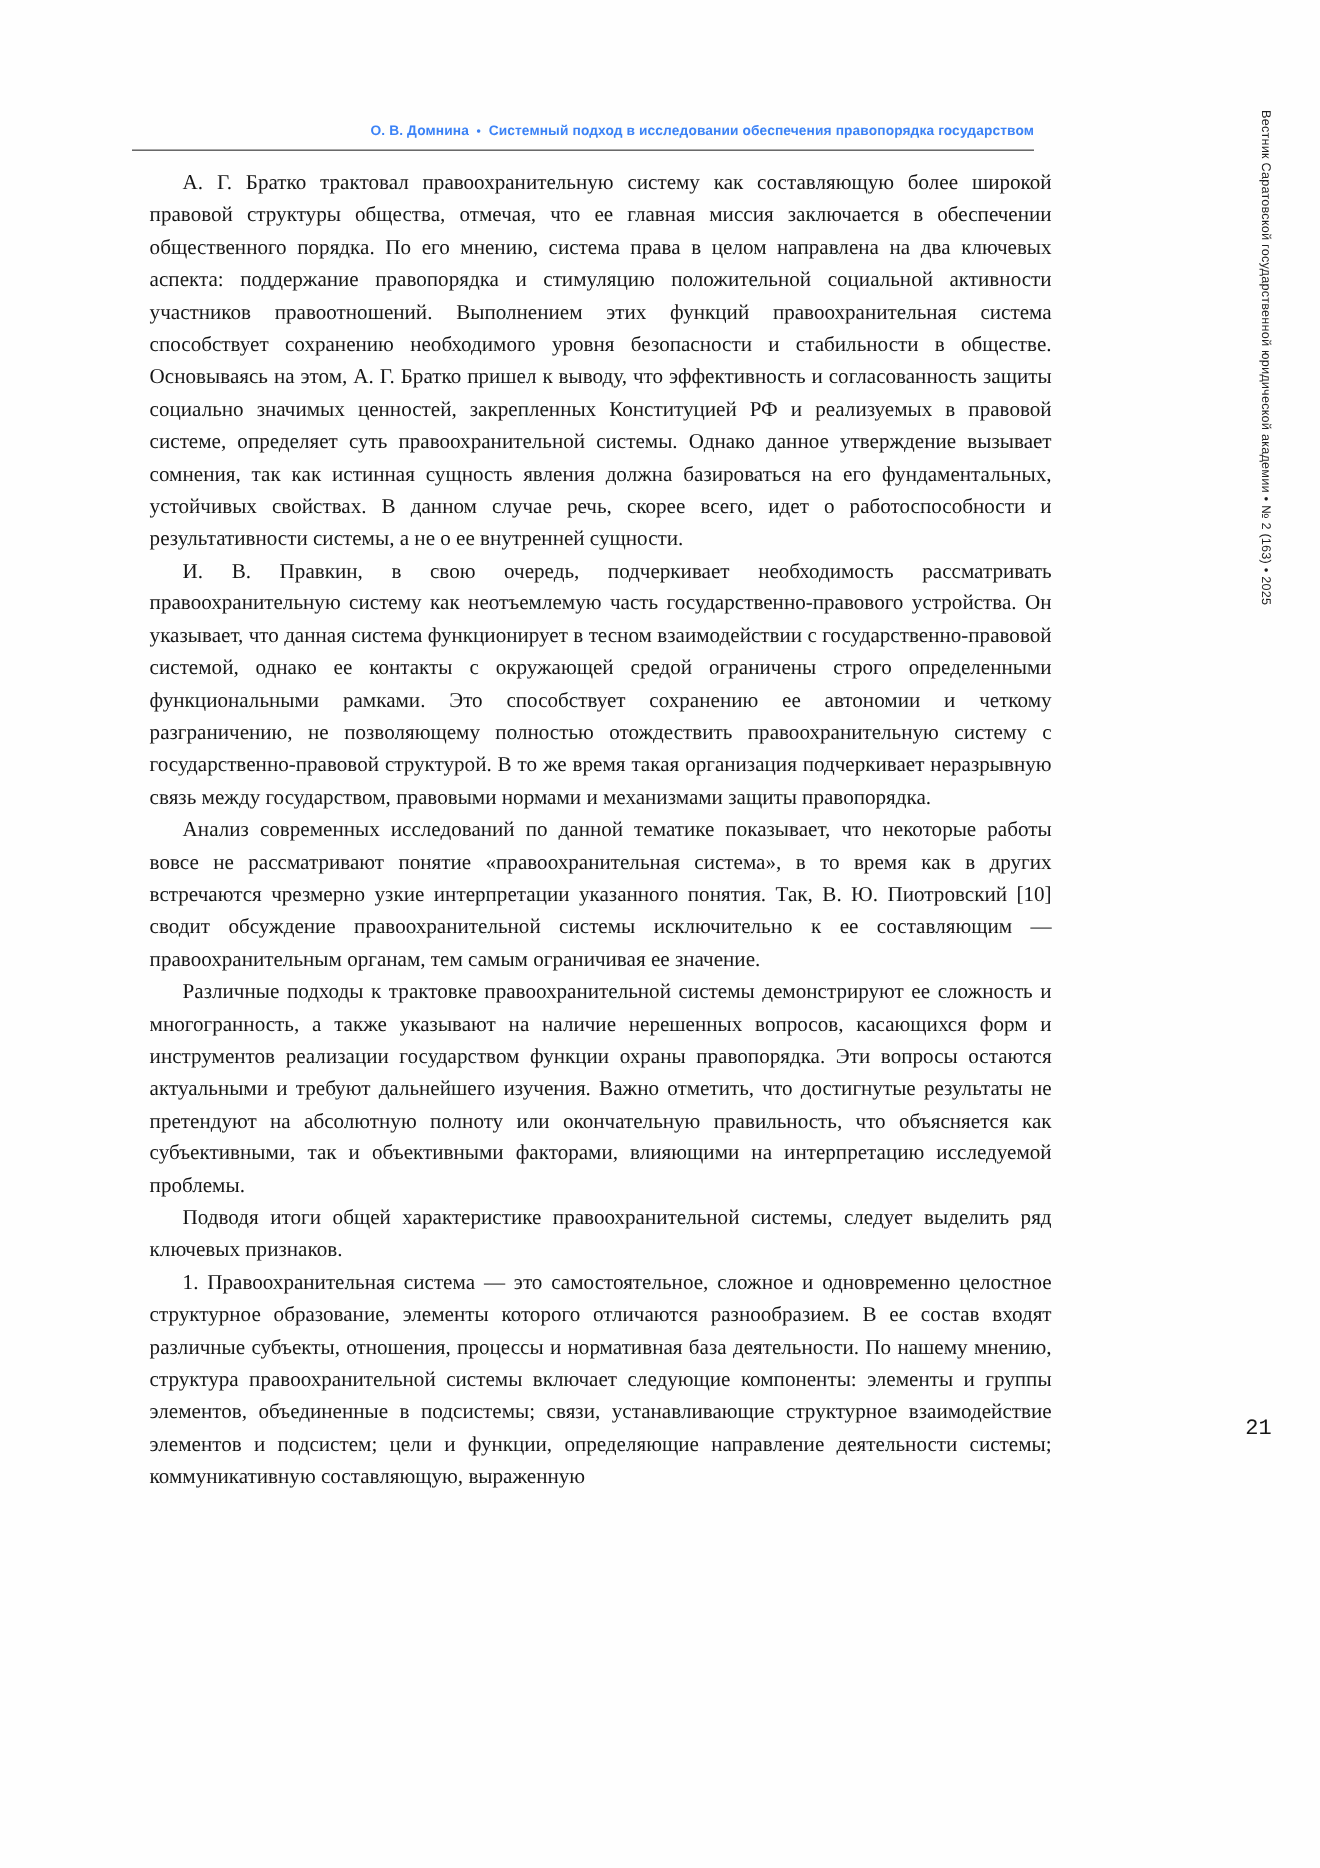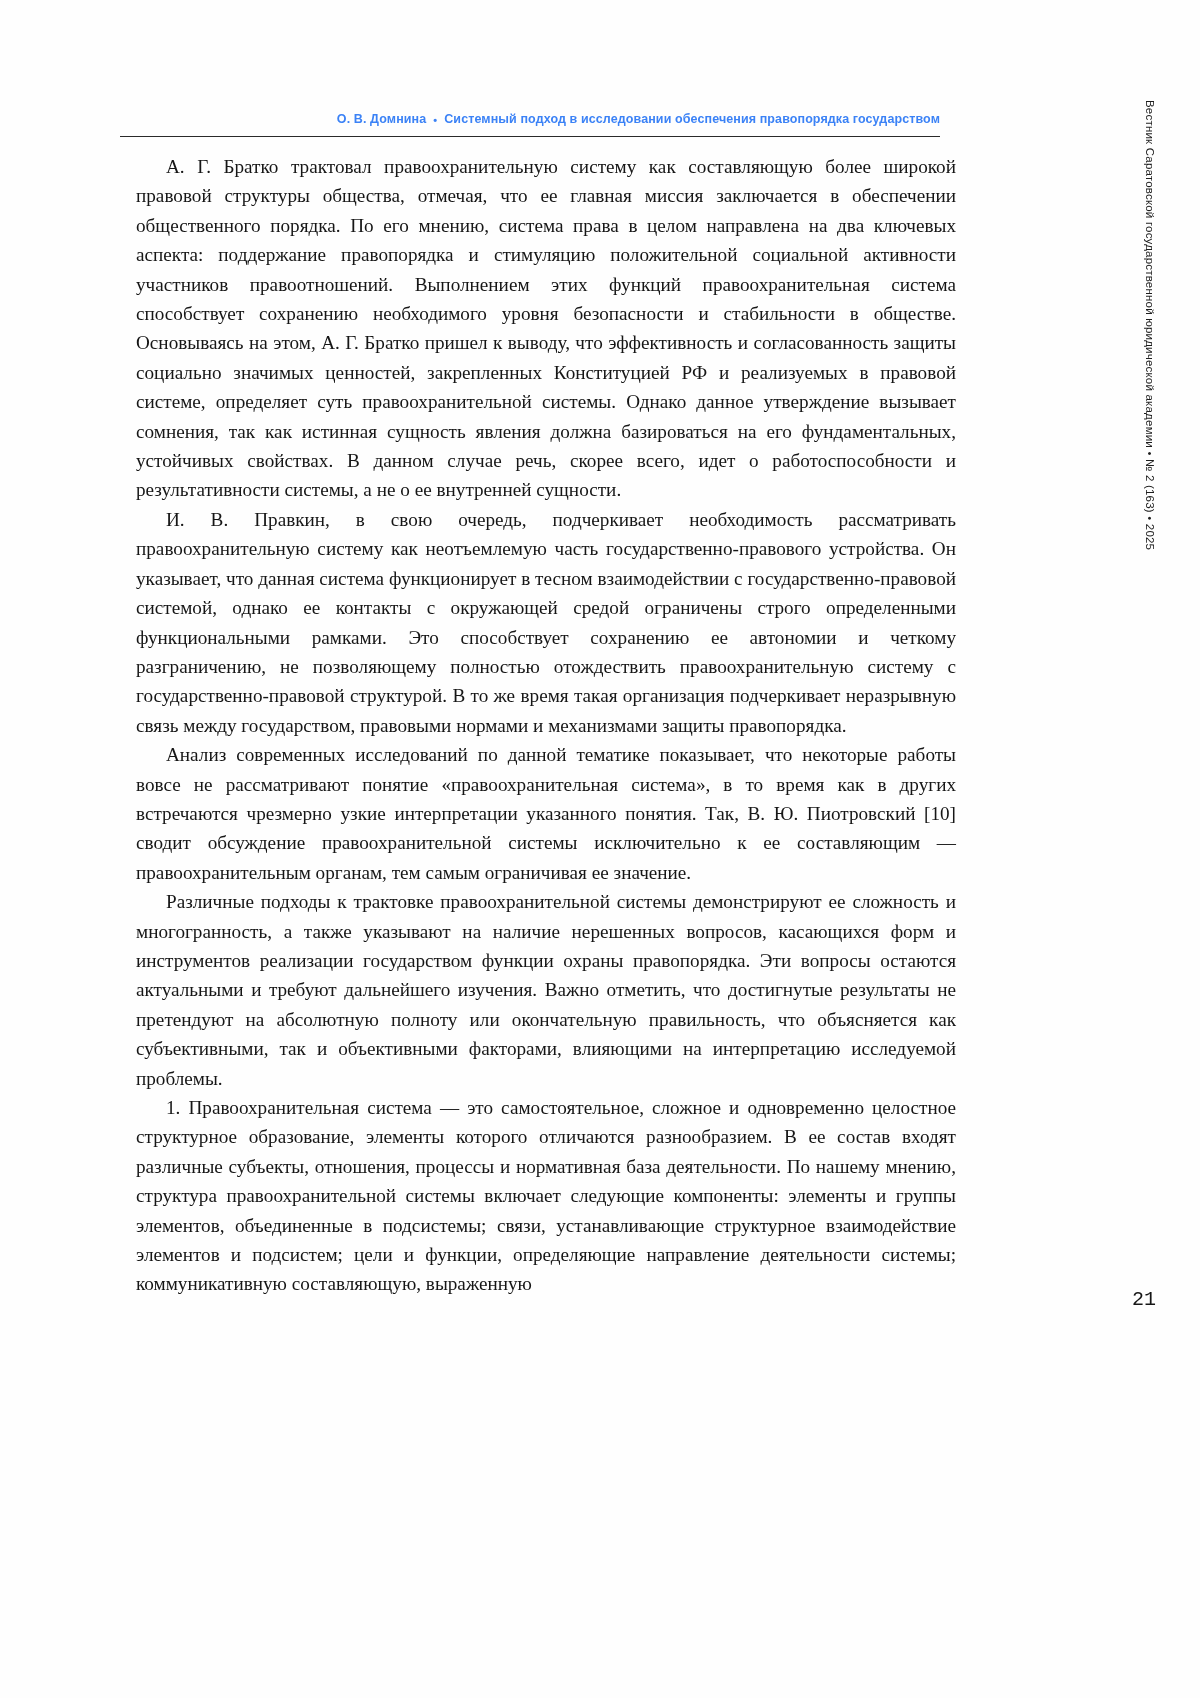--- a/index.html
+++ b/index.html
@@ -104,20 +104,21 @@
     <span>О. В. Домнина</span><span class="sep">•</span><span>Системный подход в исследовании обеспечения правопорядка государством</span>
   </div>
 
   <div class="head-rule"></div>
 
   <div class="body-col">
     <p>А. Г. Братко трактовал правоохранительную систему как составляющую более широкой правовой структуры общества, отмечая, что ее главная миссия заключается в обеспечении общественного порядка. По его мнению, система права в целом направлена на два ключевых аспекта: поддержание правопорядка и стимуляцию положительной социальной активности участников правоотношений. Выполнением этих функций правоохранительная система способствует сохранению необходимого уровня безопасности и стабильности в обществе. Основываясь на этом, А. Г. Братко пришел к выводу, что эффективность и согласованность защиты социально значимых ценностей, закрепленных Конституцией РФ и реализуемых в правовой системе, определяет суть правоохранительной системы. Однако данное утверждение вызывает сомнения, так как истинная сущность явления должна базироваться на его фундаментальных, устойчивых свойствах. В данном случае речь, скорее всего, идет о работоспособности и результативности системы, а не о ее внутренней сущности.</p>
     <p>И. В. Правкин, в свою очередь, подчеркивает необходимость рассматривать правоохранительную систему как неотъемлемую часть государственно-правового устройства. Он указывает, что данная система функционирует в тесном взаимодействии с государственно-правовой системой, однако ее контакты с окружающей средой ограничены строго определенными функциональными рамками. Это способствует сохранению ее автономии и четкому разграничению, не позволяющему полностью отождествить правоохранительную систему с государственно-правовой структурой. В то же время такая организация подчеркивает неразрывную связь между государством, правовыми нормами и механизмами защиты правопорядка.</p>
     <p>Анализ современных исследований по данной тематике показывает, что некоторые работы вовсе не рассматривают понятие «правоохранительная система», в то время как в других встречаются чрезмерно узкие интерпретации указанного понятия. Так, В. Ю. Пиотровский [10] сводит обсуждение правоохранительной системы исключительно к ее составляющим — правоохранительным органам, тем самым ограничивая ее значение.</p>
     <p>Различные подходы к трактовке правоохранительной системы демонстрируют ее сложность и многогранность, а также указывают на наличие нерешенных вопросов, касающихся форм и инструментов реализации государством функции охраны правопорядка. Эти вопросы остаются актуальными и требуют дальнейшего изучения. Важно отметить, что достигнутые результаты не претендуют на абсолютную полноту или окончательную правильность, что объясняется как субъективными, так и объективными факторами, влияющими на интерпретацию исследуемой проблемы.</p>
+    <p>Подводя итоги общей характеристике правоохранительной системы, следует выделить ряд ключевых признаков.</p>
     <p>1. Правоохранительная система — это самостоятельное, сложное и одновременно целостное структурное образование, элементы которого отличаются разнообразием. В ее состав входят различные субъекты, отношения, процессы и нормативная база деятельности. По нашему мнению, структура правоохранительной системы включает следующие компоненты: элементы и группы элементов, объединенные в подсистемы; связи, устанавливающие структурное взаимодействие элементов и подсистем; цели и функции, определяющие направление деятельности системы; коммуникативную составляющую, выраженную</p>
   </div>
 
   <div class="side-note-wrap">
     <div class="side-note">Вестник Саратовской государственной юридической академии • № 2 (163) • 2025</div>
   </div>
 
   <div class="folio">21</div>
 
 </div>

